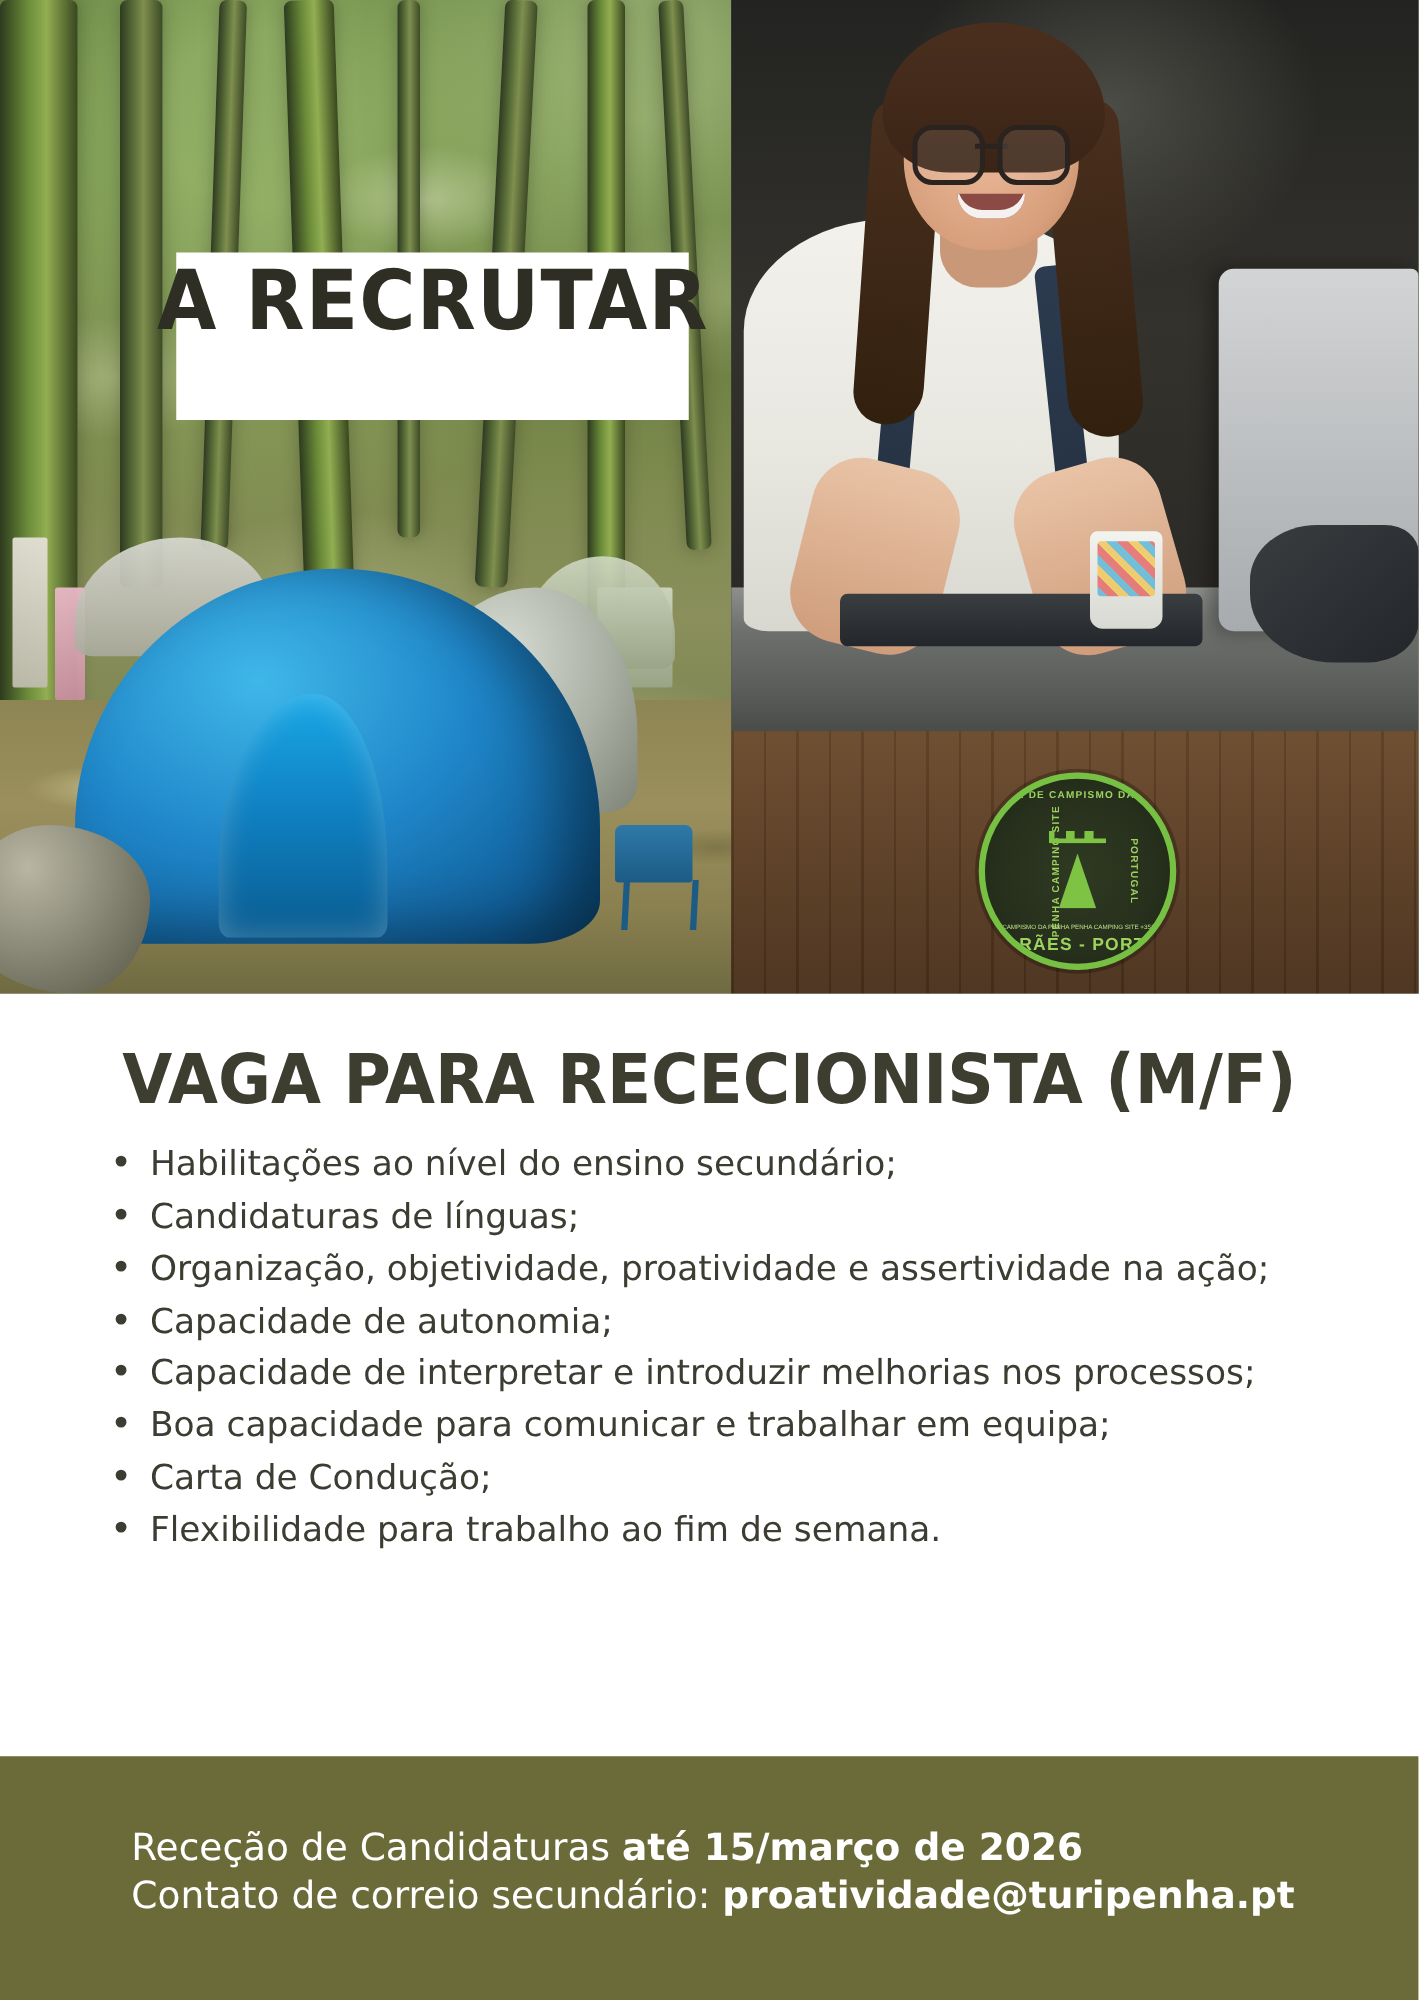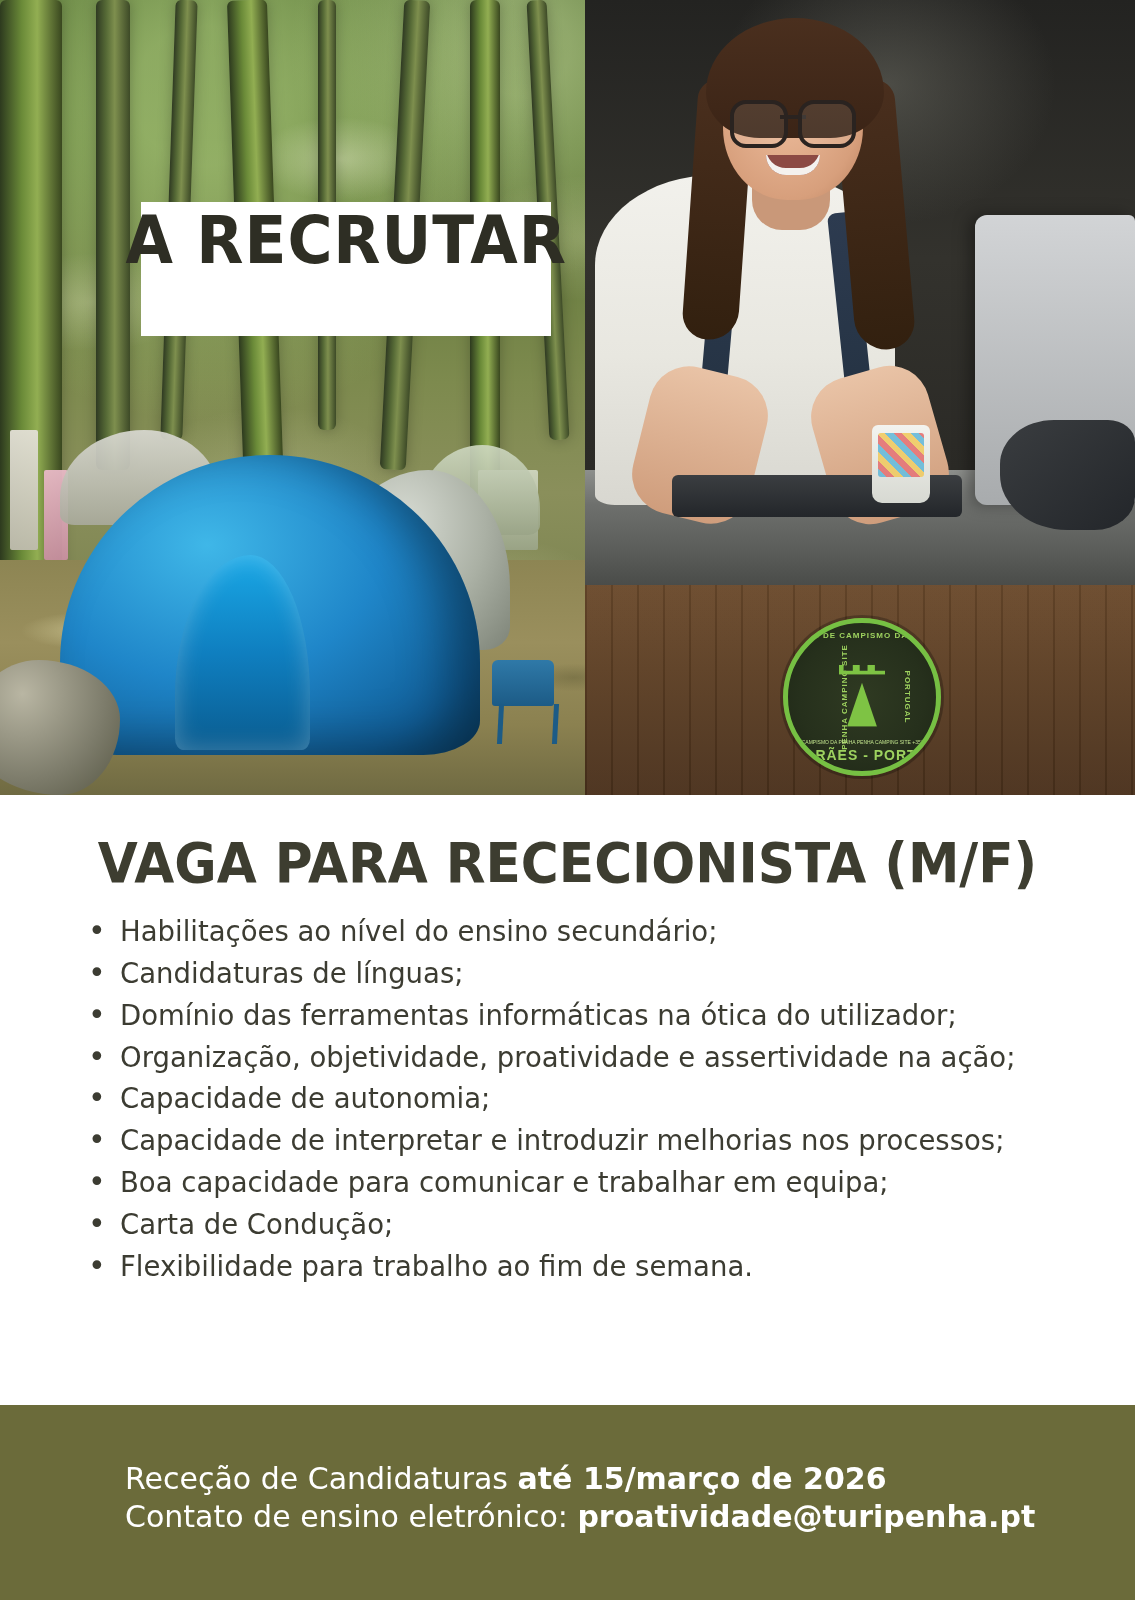--- a/index.html
+++ b/index.html
@@ -436,21 +436,20 @@
     width: 1135px;
     height: 195px;
     background: #6b6b3a;
     color: #ffffff;
   }
   .footer .line {
     font-family: "DejaVu Sans", sans-serif;
     font-size: 30px;
     line-height: 1.28;
     padding-left: 105px;
-    margin-left: 20px;
   }
   .footer .line.first { padding-top: 55px; }
   .footer .line b { font-weight: 700; }
 </style>
 </head>
 <body>
 
 <div class="poster">
 
   <div class="photo-area">
@@ -525,32 +524,31 @@
     <div class="recruit-box">
       <div class="txt">A RECRUTAR</div>
     </div>
   </div>
 
   <div class="content">
     <h1 class="job-title">VAGA PARA RECECIONISTA (M/F)</h1>
     <ul class="reqs">
       <li>Habilitações ao nível do ensino secundário;</li>
       <li>Candidaturas de línguas;</li>
-      <li>Domínio das ferramentas informáticas na ótica do utilizador;</li>
       <li>Organização, objetividade, proatividade e assertividade na ação;</li>
       <li>Capacidade de autonomia;</li>
       <li>Capacidade de interpretar e introduzir melhorias nos processos;</li>
       <li>Boa capacidade para comunicar e trabalhar em equipa;</li>
       <li>Carta de Condução;</li>
       <li>Flexibilidade para trabalho ao fim de semana.</li>
     </ul>
   </div>
 
   <div class="footer">
     <div class="line first">
       <span>Receção de Candidaturas </span><b>até 15/março de 2026</b>
     </div>
     <div class="line">
-      <span>Contato de ensino eletrónico: </span><b>proatividade@turipenha.pt</b>
+      <span>Contato de correio secundário: </span><b>proatividade@turipenha.pt</b>
     </div>
   </div>
 
 </div>
 
 </body></html>

